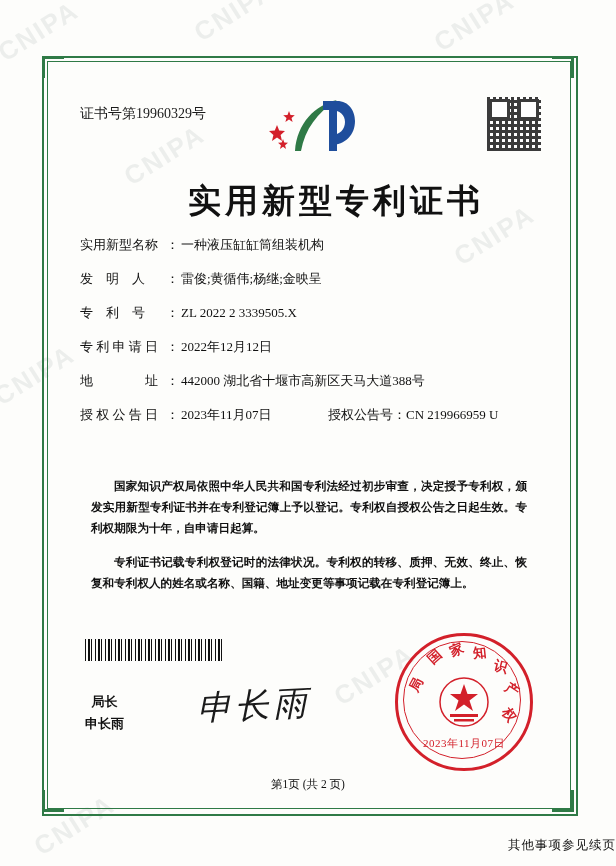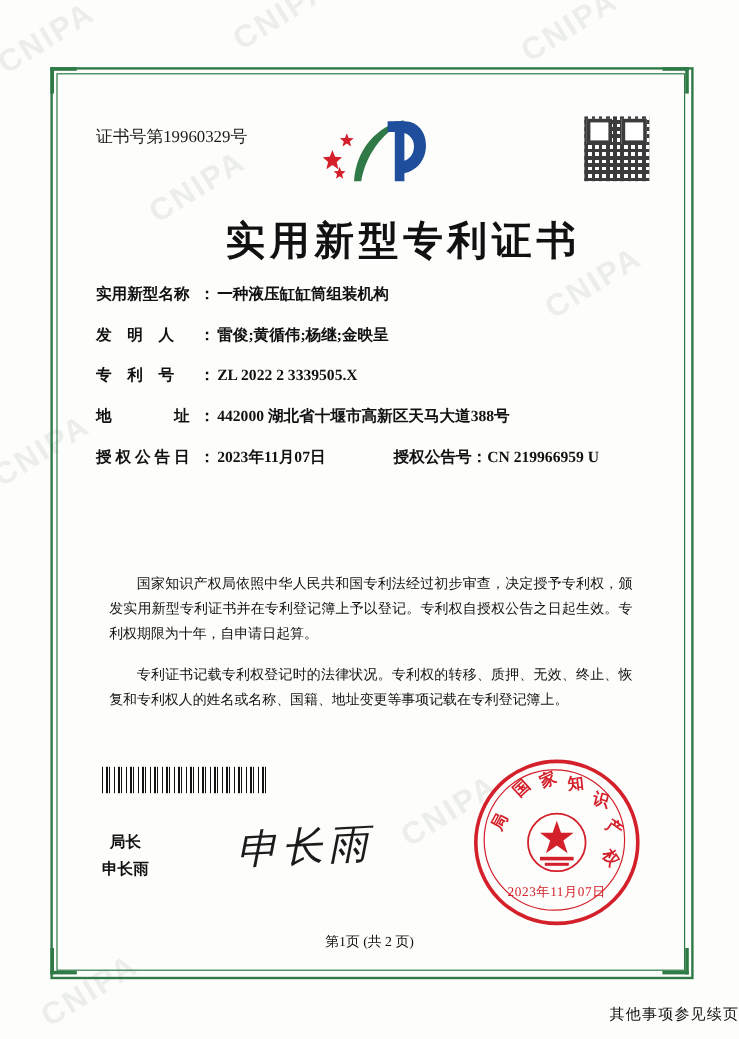--- a/index.html
+++ b/index.html
@@ -123,21 +123,20 @@
     letter-spacing: 4px;
     color: #111;
     font-family: "Liberation Serif", serif;
   }
 
   .fields {
     position: absolute;
     left: 33px;
     top: 175px;
     width: 460px;
-    font-weight: bold;
   }
   .field-row {
     position: relative;
     height: 34px;
     font-size: 13px;
     color: #111;
     white-space: nowrap;
   }
   .field-label {
     display: inline-block;
@@ -160,20 +159,21 @@
     top: 415px;
     width: 436px;
     font-size: 11.6px;
     line-height: 21px;
     color: #111;
     text-align: justify;
   }
   .paragraphs p {
     margin: 0 0 13px 0;
     text-indent: 23px;
+    font-weight: bold;
   }
 
   .barcode {
     position: absolute;
     left: 38px;
     top: 578px;
     width: 140px;
     height: 22px;
     background:
       repeating-linear-gradient(90deg,
@@ -330,20 +330,23 @@
       </div>
 
       <div class="field-row">
         <span class="field-label">发　明　人</span><span class="field-sep">：</span><span class="field-value">雷俊;黄循伟;杨继;金映呈</span>
       </div>
 
       <div class="field-row">
         <span class="field-label">专　利　号</span><span class="field-sep">：</span><span class="field-value latin">ZL 2022 2 3339505.X</span>
       </div>
 
+      <div class="field-row">
+        <span class="field-label">专 利 申 请 日</span><span class="field-sep">：</span><span class="field-value">2022年12月12日</span>
+      </div>
 
 
       <div class="field-row">
         <span class="field-label">地　　　　址</span><span class="field-sep">：</span><span class="field-value">442000 湖北省十堰市高新区天马大道388号</span>
       </div>
 
       <div class="field-row">
         <span class="field-label">授 权 公 告 日</span><span class="field-sep">：</span><span class="field-value">2023年11月07日</span>
         <span class="second-label"><span>授权公告号：</span><span class="field-value latin">CN 219966959 U</span></span>
       </div>

